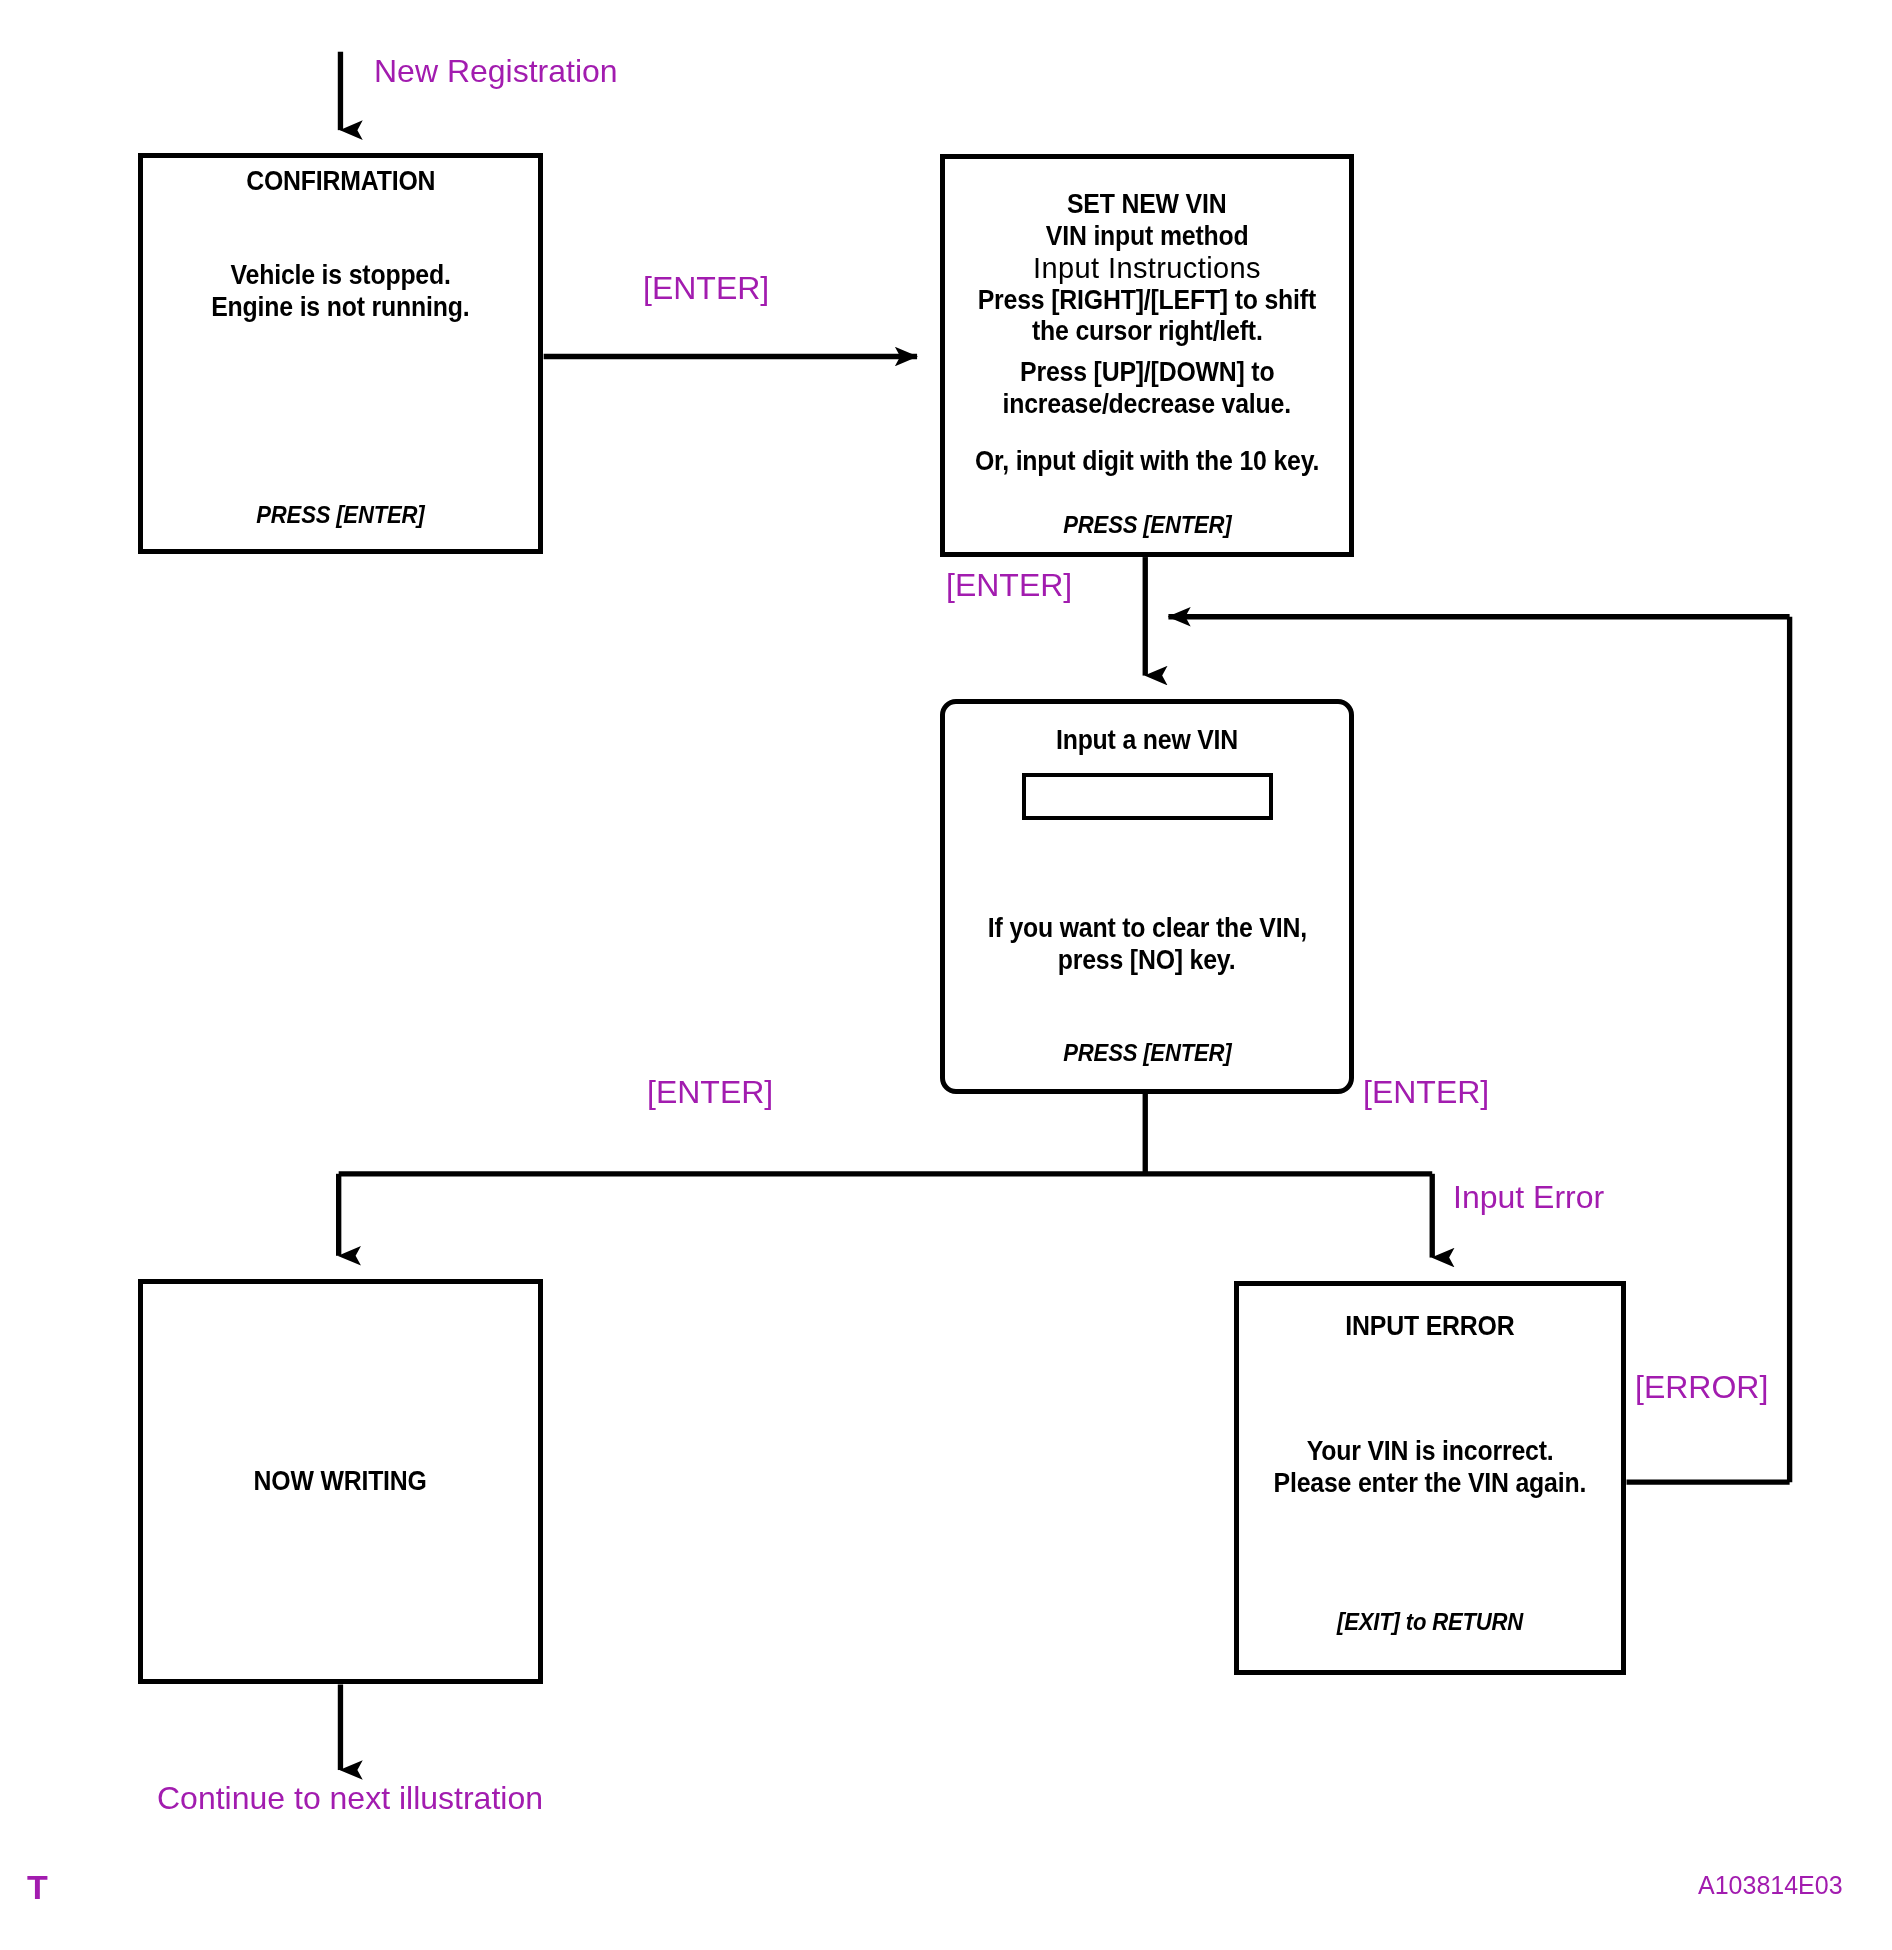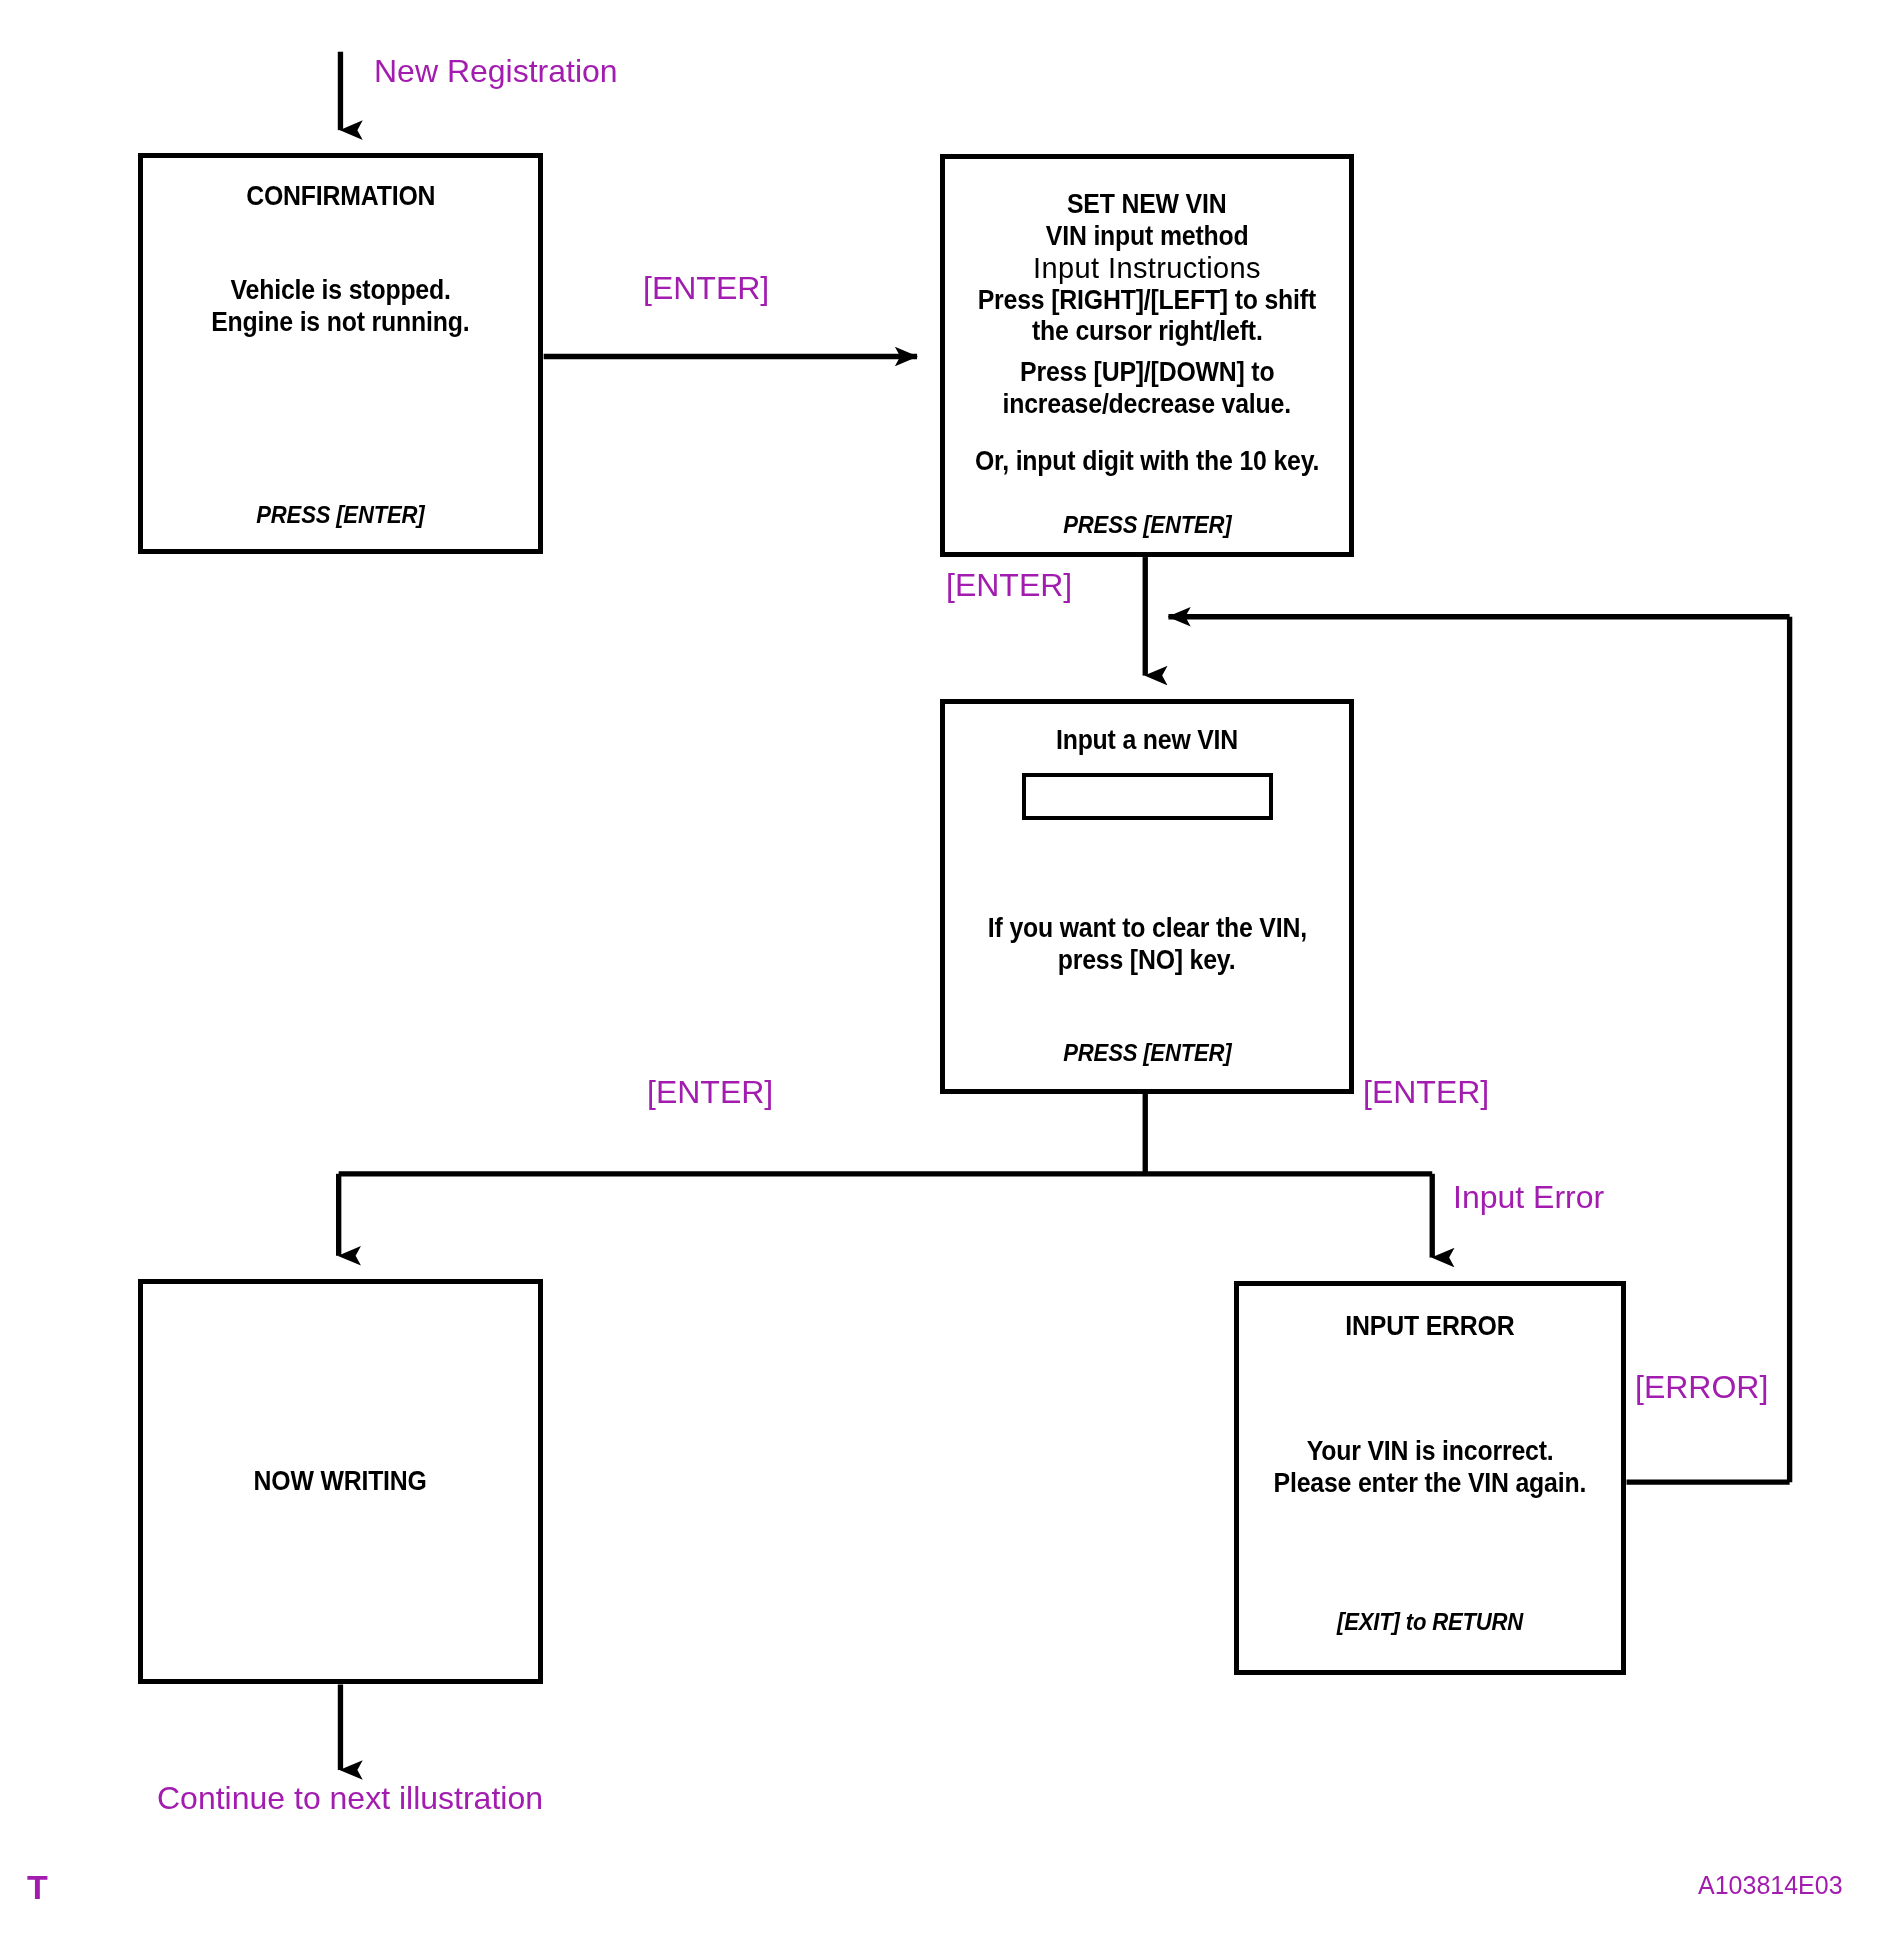--- a/index.html
+++ b/index.html
@@ -58,26 +58,26 @@
     font-weight: 400;
     font-size: 32px;
     color: #a21caf;
     white-space: nowrap;
     line-height: 1;
   }
 
   
   #box-confirmation { left: 138px; top: 153px; width: 405px; height: 401px; }
   #box-setnewvin    { left: 940px; top: 154px; width: 414px; height: 403px; }
-  #box-inputvin     { left: 940px; top: 699px; width: 414px; height: 395px; }
+  #box-inputvin     { left: 940px; top: 699px; width: 414px; height: 395px; border-radius: 16px; }
   #box-nowwriting   { left: 138px; top: 1279px; width: 405px; height: 405px; }
   #box-inputerror   { left: 1234px; top: 1281px; width: 392px; height: 394px; }
 
   
-  .box-pad-confirmation { padding-top: 23px; }
+  .box-pad-confirmation { padding-top: 8px; }
   .box-pad-setnewvin    { padding-top: 30px; }
   .box-pad-inputvin     { padding-top: 21.4px; }
   .box-pad-inputerror   { padding-top: 25px; }
 
   .spacer-sm { height: 25px; }
   .spacer-lg { height: 62px; }
   .spacer-xl { height: 93px; }
 
   .foot-anchor {
     position: absolute;

